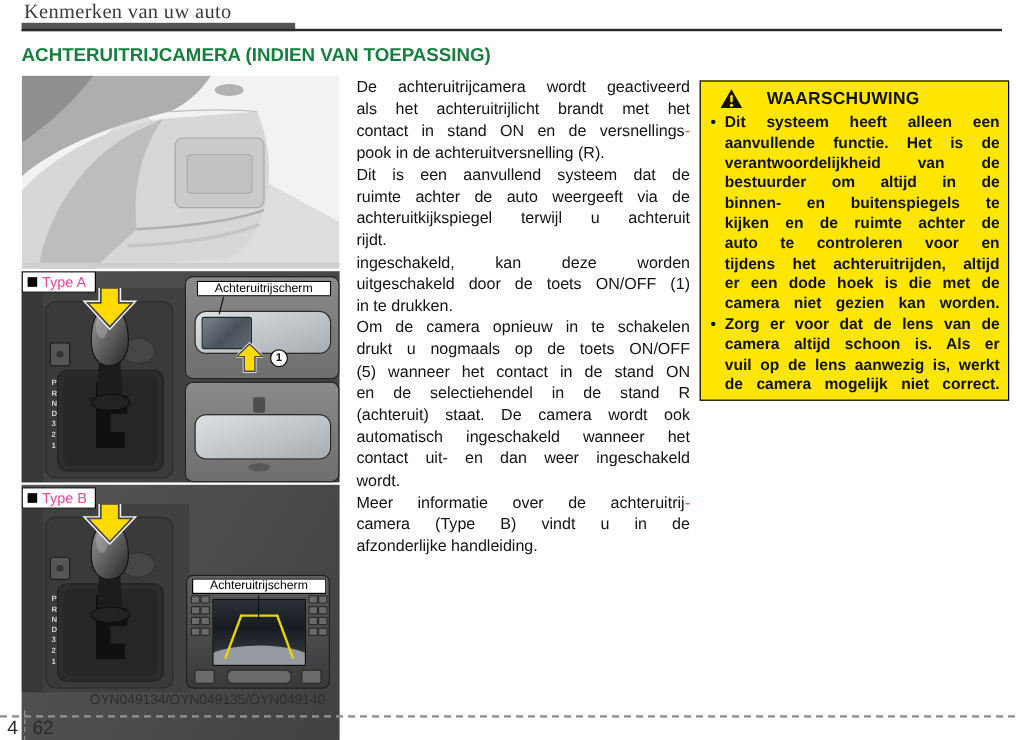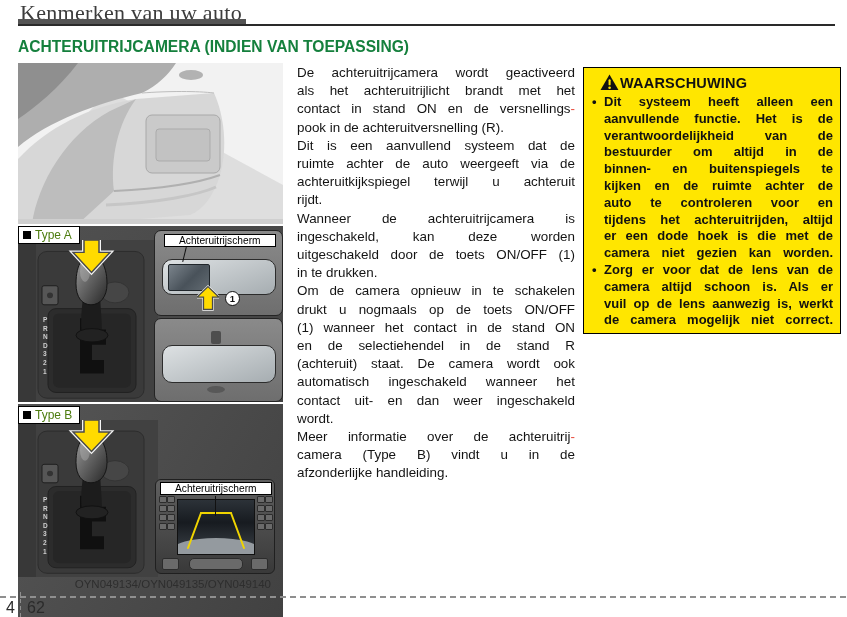--- a/index.html
+++ b/index.html
@@ -1,33 +1,33 @@
 <!DOCTYPE html>
 <html><head>
 <meta charset="utf-8">
 <style>
   html,body{margin:0;padding:0;background:#fff;}
   #page{position:relative;width:847px;height:617px;background:#ffffff;overflow:hidden;
         font-family:"Liberation Sans",sans-serif;color:#1a1a1a;}
 
   
   .hdr-title{position:absolute;left:20px;top:0px;font-family:"Liberation Serif",serif;
-             font-size:22px;color:#3c3c3c;letter-spacing:.3px;}
+             font-size:17px;color:#3c3c3c;letter-spacing:.3px;}
   .hdr-bar-thick{position:absolute;left:18px;top:19px;width:228px;height:7px;background:#545454;}
   .hdr-bar-thin{position:absolute;left:18px;top:24.4px;width:817px;height:1.6px;background:#2a2a2a;}
   .pg-title{position:absolute;left:18px;top:38px;font-size:15.6px;font-weight:bold;color:#15803d;}
 
   
   .fig{position:absolute;left:18px;width:265px;overflow:hidden;}
   #fig-car{top:63px;height:161px;}
   #fig-a{top:226px;height:176px;background:linear-gradient(135deg,#515151,#424242);}
   #fig-b{top:404px;height:223px;background:linear-gradient(120deg,#555,#414141);}
   .type-label{position:absolute;left:0;top:0;background:#fff;border:1px solid #000;
               display:flex;align-items:center;gap:4px;padding:1px 7px 1px 4px;
-              font-size:12px;color:#4d7c0f;z-index:5;}
+              font-size:12px;color:#ec4899;z-index:5;}
   #fig-b .type-label{top:2px;}
   .sq{width:8px;height:8px;background:#000;display:inline-block;}
   .shifter{position:absolute;left:0;top:14px;width:140px;height:162px;}
   #fig-b .shifter{top:16px;height:157px;}
   .gears{position:absolute;left:25px;top:90px;z-index:3;}
   #fig-b .gears{top:92px;}
   .gears div{font-size:6.5px;line-height:8.6px;font-weight:bold;color:#cfcfcf;}
 
   .panel{position:absolute;border:1px solid #242424;border-radius:7px;
          background:linear-gradient(#8a8a8a,#6e6e6e);}
@@ -73,21 +73,21 @@
 
   
   #body-col{position:absolute;left:297px;top:64px;width:278px;font-size:13.4px;color:#141414;}
   .jline{line-height:18.2px;text-align:justify;text-align-last:justify;white-space:normal;}
   .jline.pend{text-align-last:left;}
   .redh{color:#e84b3c;}
 
   
   #warning{position:absolute;left:583px;top:67px;width:258px;height:267px;box-sizing:border-box;
            background:#ffe600;border:1.5px solid #000;padding:4px 7px 4px 8px;overflow:hidden;}
-  .warn-title{display:flex;align-items:center;gap:1px;margin:2px 0 3px 8px;}
+  .warn-title{display:flex;align-items:center;gap:20px;margin:2px 0 3px 8px;}
   .warn-title span{font-size:14.5px;font-weight:bold;color:#111;letter-spacing:.2px;}
   .wbullet{display:flex;}
   .wbullet .marker{width:12px;flex:0 0 12px;font-size:13px;font-weight:bold;line-height:16.8px;color:#111;}
   .wlines{flex:1;}
   .wline{font-size:13px;font-weight:bold;color:#111;line-height:16.8px;
          text-align:justify;text-align-last:justify;}
 
   
   .foot-dash{position:absolute;left:0;top:596px;width:847px;height:2px;
              background:repeating-linear-gradient(90deg,#8f8f8f 0 6px,transparent 6px 10px);}
@@ -262,27 +262,26 @@
 
   <div id="body-col">
       <div class="jline">De achteruitrijcamera wordt geactiveerd</div>
       <div class="jline">als het achteruitrijlicht brandt met het</div>
       <div class="jline">contact in stand ON en de versnellings<span class="redh">-</span></div>
       <div class="jline pend">pook in de achteruitversnelling (R).</div>
       <div class="jline">Dit is een aanvullend systeem dat de</div>
       <div class="jline">ruimte achter de auto weergeeft via de</div>
       <div class="jline">achteruitkijkspiegel terwijl u achteruit</div>
       <div class="jline pend">rijdt.</div>
-      <div class="jline">Wanneer de achteruitrijcamera is</div>
       <div class="jline">ingeschakeld, kan deze worden</div>
       <div class="jline">uitgeschakeld door de toets ON/OFF (1)</div>
       <div class="jline pend">in te drukken.</div>
       <div class="jline">Om de camera opnieuw in te schakelen</div>
       <div class="jline">drukt u nogmaals op de toets ON/OFF</div>
-      <div class="jline">(1) wanneer het contact in de stand ON</div>
+      <div class="jline">(5) wanneer het contact in de stand ON</div>
       <div class="jline">en de selectiehendel in de stand R</div>
       <div class="jline">(achteruit) staat. De camera wordt ook</div>
       <div class="jline">automatisch ingeschakeld wanneer het</div>
       <div class="jline">contact uit- en dan weer ingeschakeld</div>
       <div class="jline pend">wordt.</div>
       <div class="jline">Meer informatie over de achteruitrij<span class="redh">-</span></div>
       <div class="jline">camera (Type B) vindt u in de</div>
       <div class="jline pend">afzonderlijke handleiding.</div>
     </div>
 

